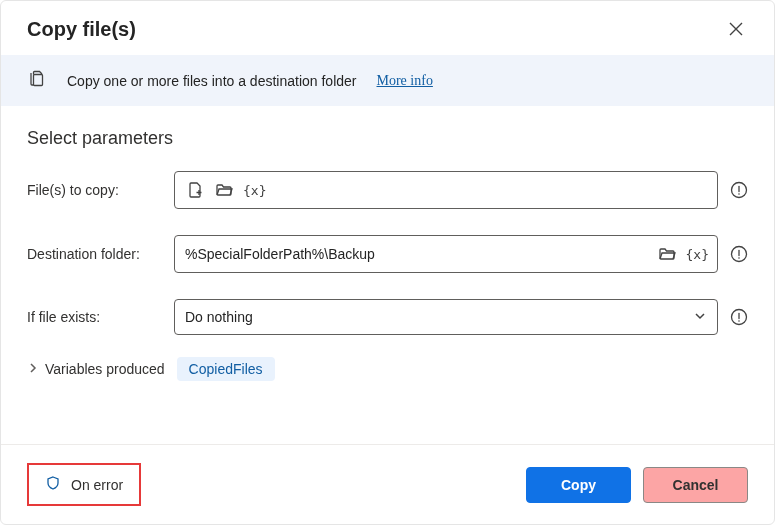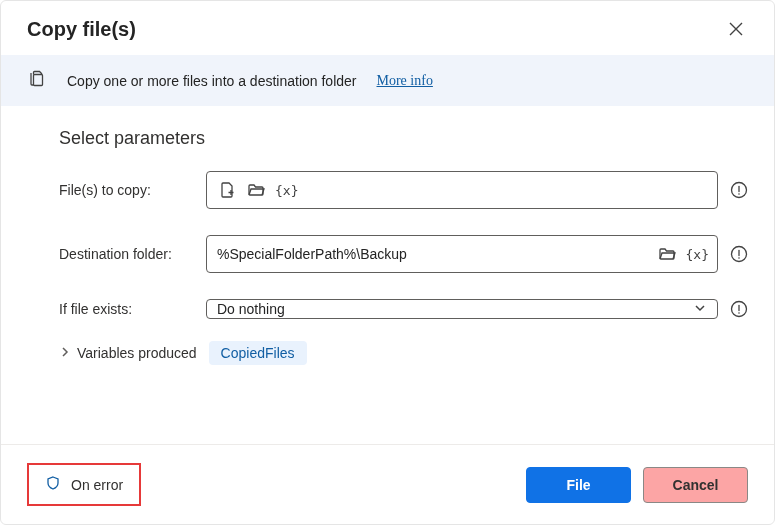--- a/index.html
+++ b/index.html
@@ -43,21 +43,20 @@
     .info-bar .link {
       color: #115ea3;
       text-decoration: underline;
       cursor: pointer;
       font-family: Liberation Serif, serif;
     }
     .content {
       padding: 22px 26px 0 26px;
       flex: 1;
       overflow: auto;
-      margin-left: 32px;
     }
     .section-title {
       font-size: 18px;
       font-weight: 400;
       color: #323130;
       margin-bottom: 22px;
     }
     .form-row {
       display: flex;
       align-items: center;
@@ -113,21 +112,21 @@
       cursor: pointer;
       color: #424242;
     }
     .select-wrap {
       flex: 1;
       display: flex;
       align-items: center;
       justify-content: space-between;
       border: 1px solid #605e5c;
       border-radius: 4px;
-      height: 20px;
+      height: 36px;
       padding: 0 10px;
       background: #fff;
       cursor: pointer;
     }
     .select-value {
       font-size: 14px;
     }
     .vars-row {
       display: flex;
       align-items: center;
@@ -313,16 +312,16 @@
     <div class="on-error-btn">
       <span>
         <svg width="16" height="16" viewBox="0 0 16 16" fill="none" stroke="#115ea3" stroke-width="1.3">
           <path d="M8 2 l5 2 v4 c0 3 -2.5 5 -5 6 c-2.5 -1 -5 -3 -5 -6 v-4 z"></path>
         </svg>
       </span>
       <span>On error</span>
     </div>
   </div>
   <div class="footer-actions">
-    <button class="btn btn-primary">File</button>
+    <button class="btn btn-primary">Copy</button>
     <button class="btn btn-secondary">Cancel</button>
   </div>
 </div>
 
 </body></html>

